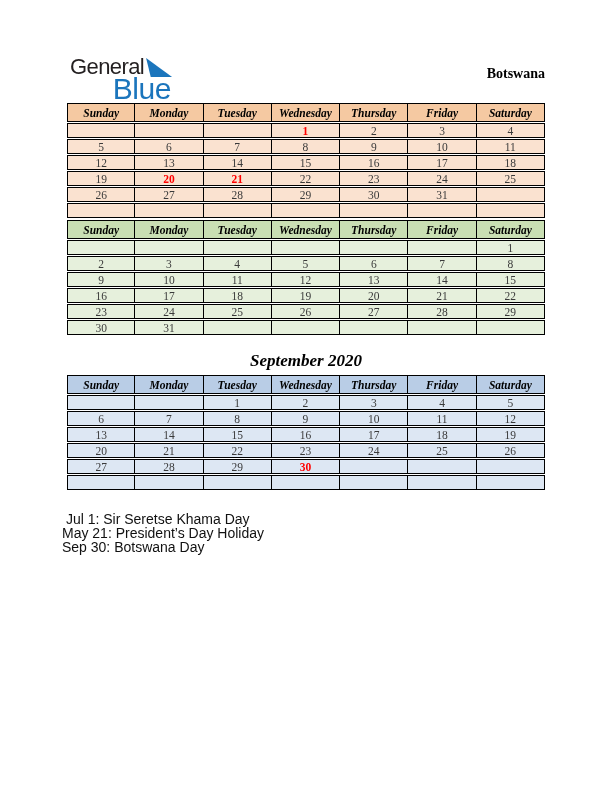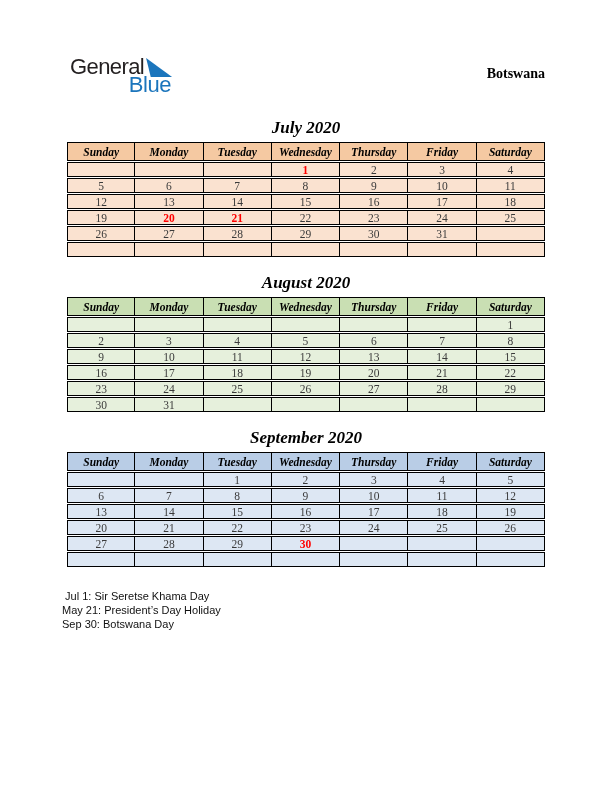--- a/index.html
+++ b/index.html
@@ -26,21 +26,21 @@
   .logo { font-family:"Liberation Sans", sans-serif; line-height:1; }
   .logo-row1 { display:flex; align-items:flex-end; }
   .logo-general { font-size:22px; color:#231f20; letter-spacing:-0.6px; }
   .logo-triangle {
     width:26px; height:19px;
     margin-left:2px; margin-bottom:1px;
     background:#1b75bc;
     clip-path:polygon(0 0, 100% 100%, 18% 100%);
   }
   .logo-blue {
-    font-size:22px; color:#1b75bc;
+    font-size:30px; color:#1b75bc;
     text-align:right; margin-top:-4px; padding-right:1px;
     letter-spacing:-0.4px;
   }
   .country-title {
     font-size:14px; font-weight:bold; color:#000;
     margin-top:10px;
   }
 
   
   .month-title {
@@ -78,21 +78,21 @@
     font-size:11.5px;
     color:#3a3a3a;
     background:var(--cbg);
   }
   table.cal td.holiday { color:var(--holiday-color); font-weight:bold; }
 
   
   .holidays {
     margin:21px 0 0 62px;
     font-family:"Liberation Sans", sans-serif;
-    font-size:11px;
+    font-size:14px;
     color:#111111;
   }
   .holiday-line { white-space:pre; line-height:14px; }
 </style>
 </head>
 <body>
 
 <div class="page">
 
   <div class="top-row">
@@ -101,21 +101,20 @@
         <span class="logo-general">General</span>
         <span class="logo-triangle"></span>
       </div>
       <div class="logo-blue">Blue</div>
     </div>
     <div class="country-title">Botswana</div>
   </div>
 
   <div>
       <section class="month" style="--hbg: #f5c9a2; --cbg: #fae2d0; --holiday-color: #ff0000;">
-        <h2 class="month-title">July 2020</h2>
         <table class="cal">
           <thead>
             <tr>
               <th>Sunday</th>
               <th>Monday</th>
               <th>Tuesday</th>
               <th>Wednesday</th>
               <th>Thursday</th>
               <th>Friday</th>
               <th>Saturday</th>
@@ -173,21 +172,20 @@
               <td></td>
               <td></td>
               <td></td>
               <td></td>
               <td></td>
             </tr>
           </tbody>
         </table>
       </section>
       <section class="month" style="--hbg: #c9dfb3; --cbg: #e6f0dc; --holiday-color: #ff0000;">
-        <h2 class="month-title">August 2020</h2>
         <table class="cal">
           <thead>
             <tr>
               <th>Sunday</th>
               <th>Monday</th>
               <th>Tuesday</th>
               <th>Wednesday</th>
               <th>Thursday</th>
               <th>Friday</th>
               <th>Saturday</th>

